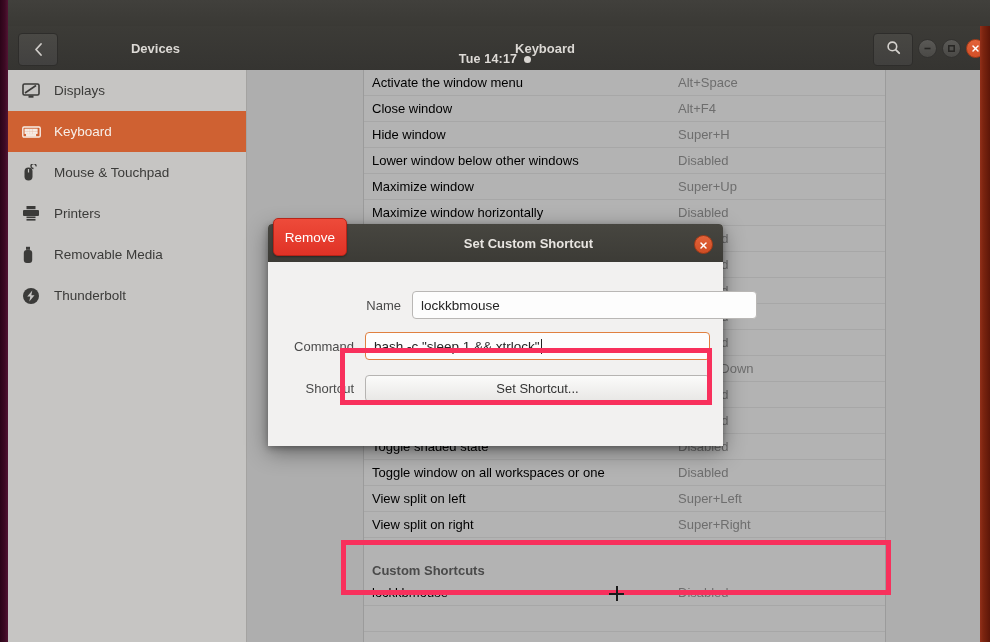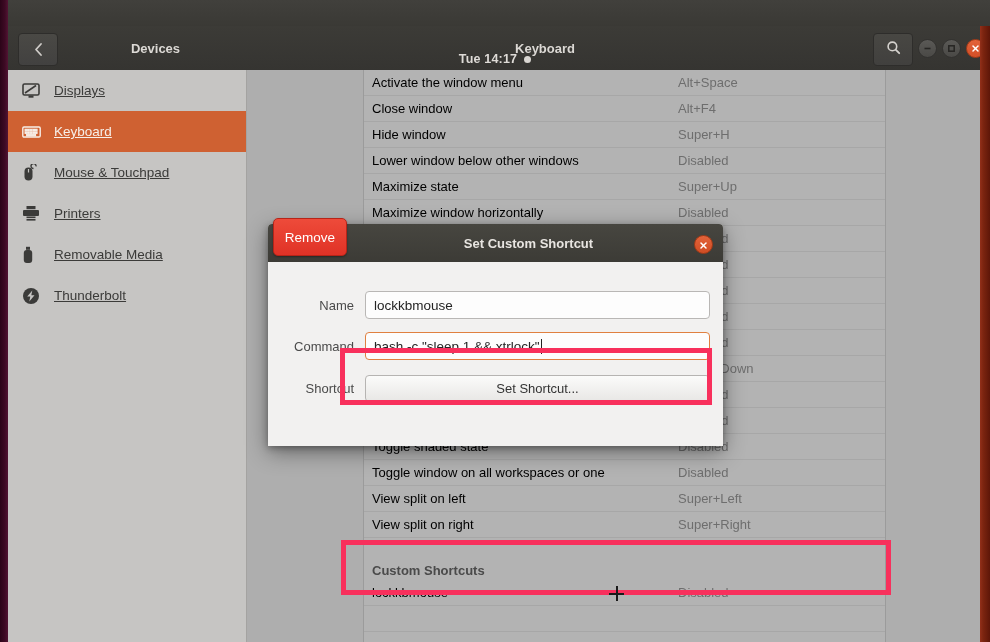--- a/index.html
+++ b/index.html
@@ -107,21 +107,21 @@
   }
   .side-item {
     height: 41px; display: flex; align-items: center;
     padding-left: 14px; box-sizing: border-box;
     color: #3b3b39; font-size: 13.5px;
   }
   .side-item .sico {
     width: 26px; display: flex; align-items: center; justify-content: flex-start;
     flex: none;
   }
-  .side-item .slabel { margin-left: 6px; text-decoration: underline; }
+  .side-item .slabel { margin-left: 6px; }
   .side-item.active {
     background: #cf6132; color: #f7efe9;
   }
   .side-item.active svg { fill: #f7efe9; stroke: #f7efe9; }
   .side-item svg { display: block; }
 
   
   .content {
     position: absolute; left: 239px; top: 44px; width: 733px; height: 572px;
     background: #aeaeae;
@@ -400,21 +400,21 @@
           </div>
           <div class="row">
             <div class="rname">Hide window</div>
             <div class="rval">Super+H</div>
           </div>
           <div class="row">
             <div class="rname">Lower window below other windows</div>
             <div class="rval">Disabled</div>
           </div>
           <div class="row">
-            <div class="rname">Maximize state</div>
+            <div class="rname">Maximize window</div>
             <div class="rval">Super+Up</div>
           </div>
           <div class="row">
             <div class="rname">Maximize window horizontally</div>
             <div class="rval">Disabled</div>
           </div>
           <div class="row">
             <div class="rname">Maximize window vertically</div>
             <div class="rval">Disabled</div>
           </div>
@@ -494,21 +494,21 @@
         </span>
       </div>
     </div>
 
     <div class="remove-btn">
       <span>Remove</span>
     </div>
 
     <div class="dlg-body">
 
-      <div class="field-row" style="top:29px;">
+      <div class="field-row" style="top:29px;margin-left:47px;">
         <div class="field-label">Name</div>
         <div class="field-input">
           <span>lockkbmouse</span>
         </div>
       </div>
 
       <div class="field-row" style="top:70px;">
         <div class="field-label">Command</div>
         <div class="field-input focused">
           <span>bash -c "sleep 1 &amp;&amp; xtrlock"</span>

